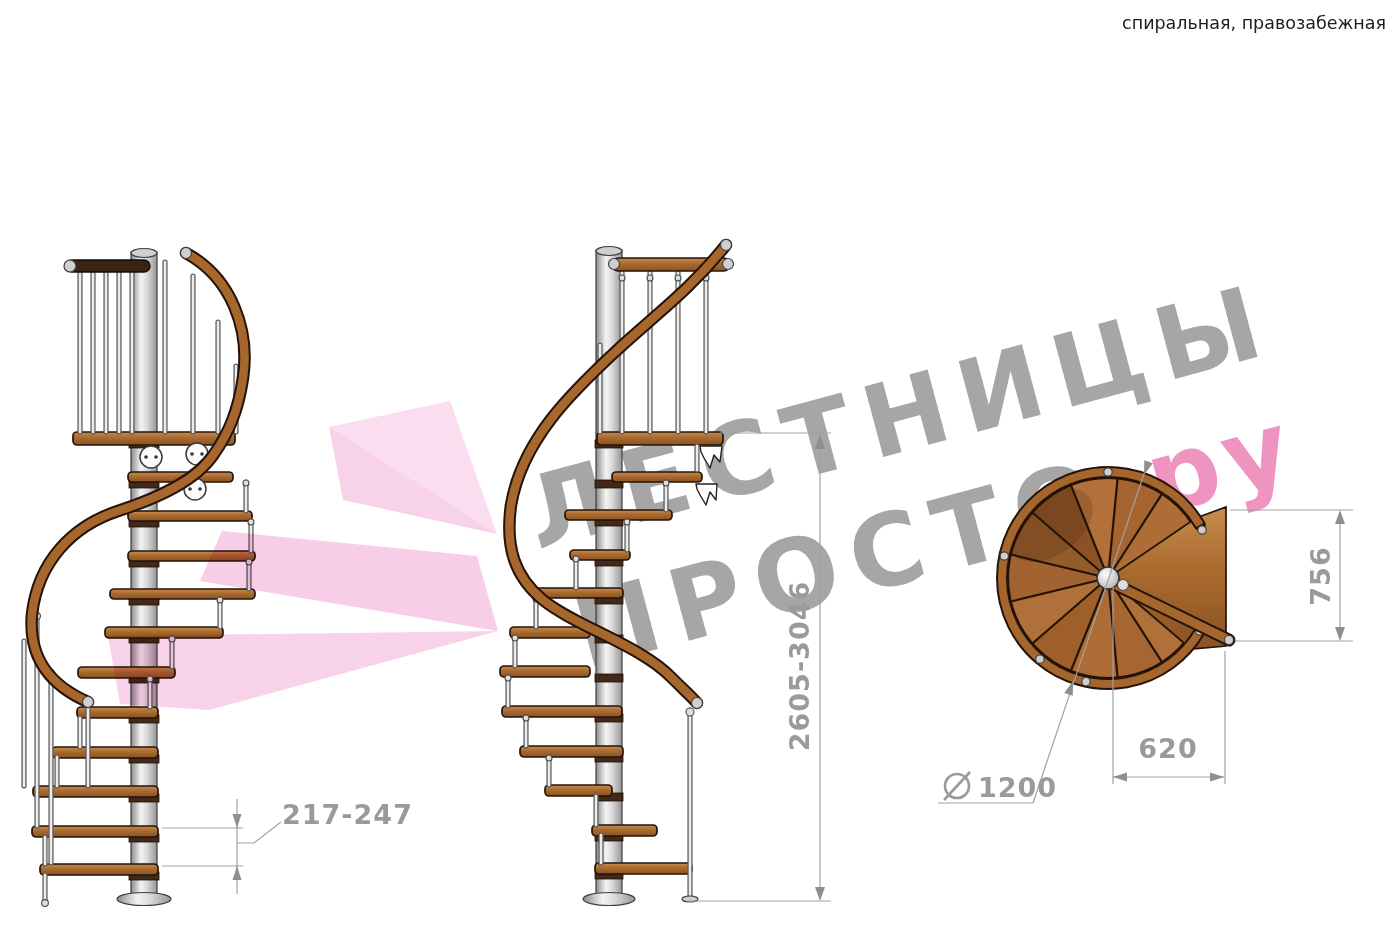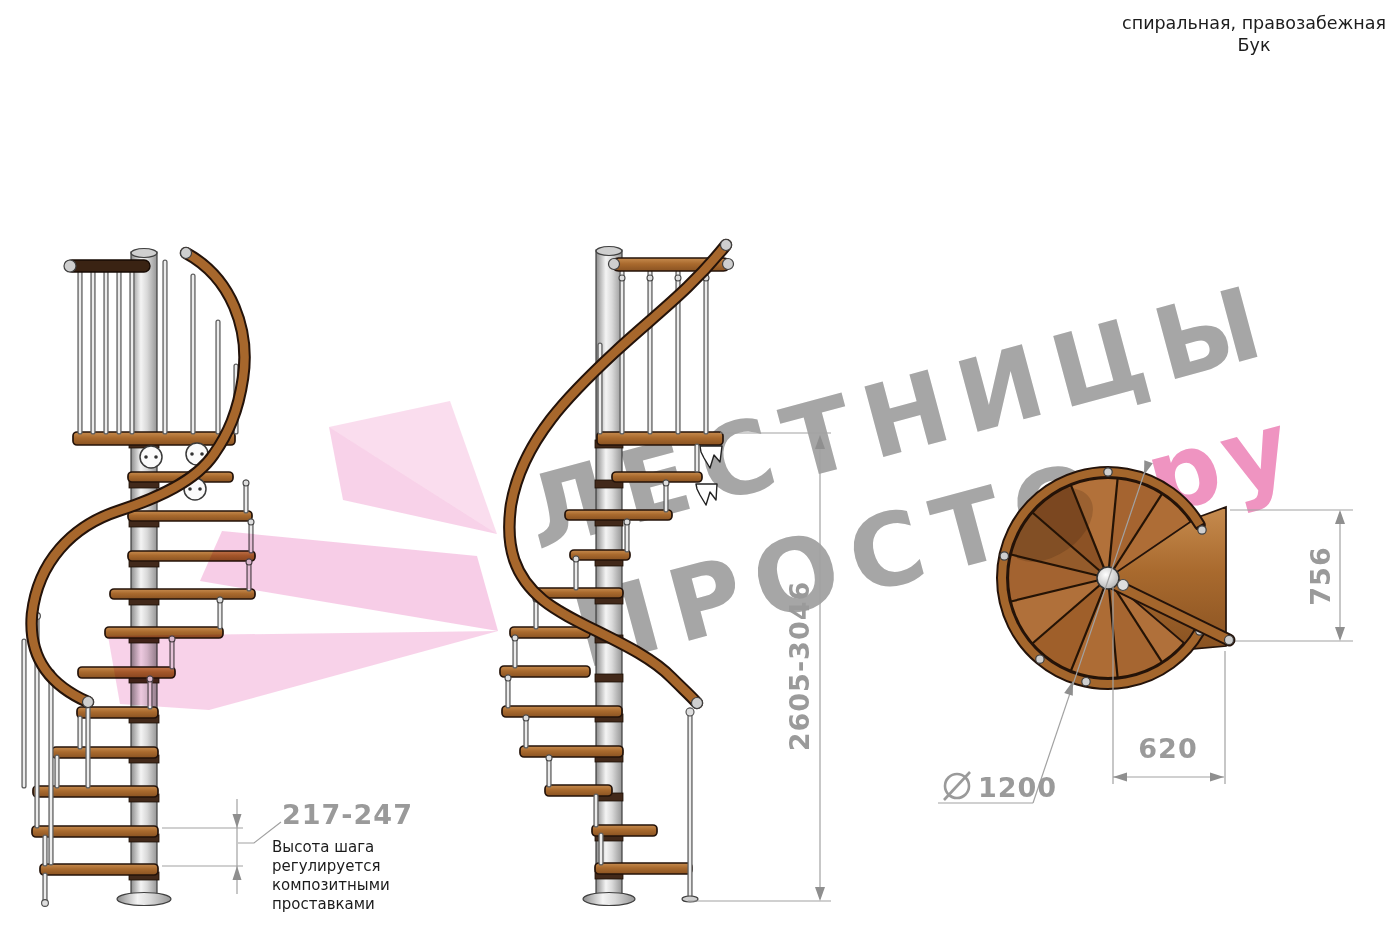--- a/index.html
+++ b/index.html
@@ -6,21 +6,21 @@
   #canvas{position:relative;width:1400px;height:950px;background:#ffffff;overflow:hidden;
           font-family:"DejaVu Sans","Liberation Sans",sans-serif;}
   
   #watermark{position:absolute;left:512px;top:455px;transform:rotate(-15deg);transform-origin:0 0;
              font-weight:bold;font-size:100px;line-height:1.27;letter-spacing:14px;
              color:#a6a6a6;white-space:nowrap;user-select:none;}
   #watermark .l2{margin-left:16px;}
   #watermark .wm-dot{color:#d9477c;letter-spacing:2px;}
   #watermark .wm-suffix{color:#ef94c1;letter-spacing:6px;}
   
-  #header{position:absolute;top:12px;right:14px;text-align:center;color:#1d1d1d;
+  #header{position:absolute;top:12px;right:14px;text-align:right;color:#1d1d1d;
           font-size:17.5px;line-height:22px;font-weight:500;}
   
   #step-note{position:absolute;left:272px;top:838px;width:134px;color:#1b1b1b;
              font-size:15px;line-height:1.26;}
   svg{position:absolute;left:0;top:0;}
   .railO{fill:none;stroke:#24130a;stroke-width:12.5;stroke-linecap:round;}
   .railF{fill:none;stroke:#a7672c;stroke-width:8.5;stroke-linecap:round;}
   .rodO{stroke:#5e5e5e;stroke-width:5.2;stroke-linecap:round;}
   .rodF{stroke:#ececec;stroke-width:2.6;stroke-linecap:round;}
   .step{fill:url(#woodV);stroke:#24130a;stroke-width:1.7;}
@@ -356,18 +356,16 @@
       <g>
         <circle cx="957" cy="786" r="12" fill="none" stroke="#9a9a9a" stroke-width="2.6"></circle>
         <line x1="944" y1="800" x2="970" y2="772" stroke="#9a9a9a" stroke-width="2.6"></line>
       </g>
       <text class="dimTxt" x="978" y="797">1200</text>
     </g>
   </svg>
 
   <div id="header">
     <div>спиральная, правозабежная</div>
-    <div>Бук</div>
   </div>
 
-  <div id="step-note">Высота шага регулируется композитными проставками</div>
 
 </div>
 
 </body></html>

